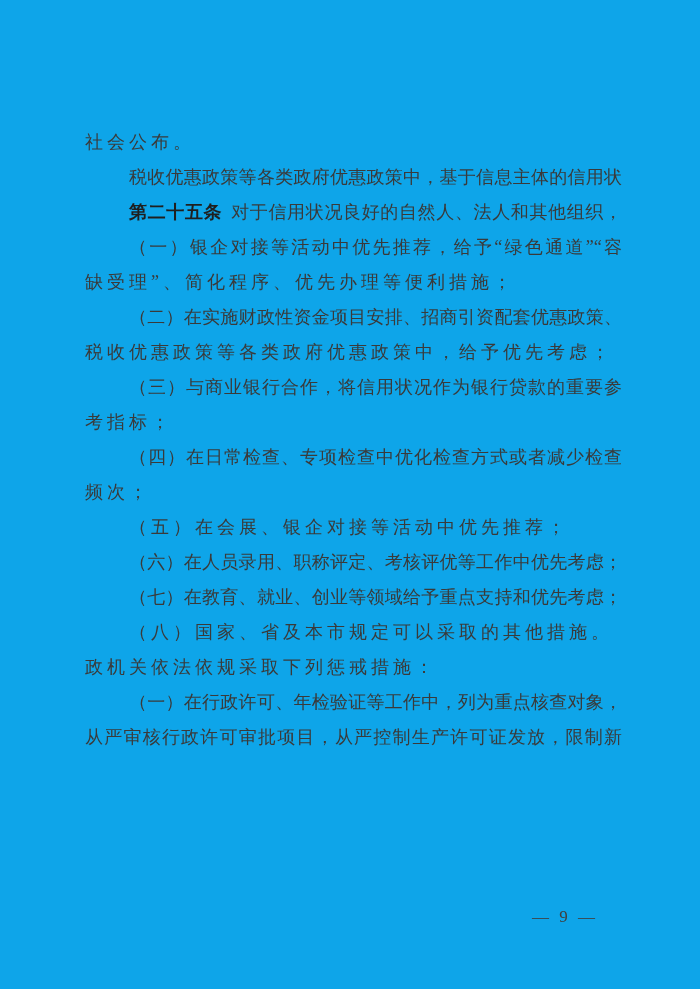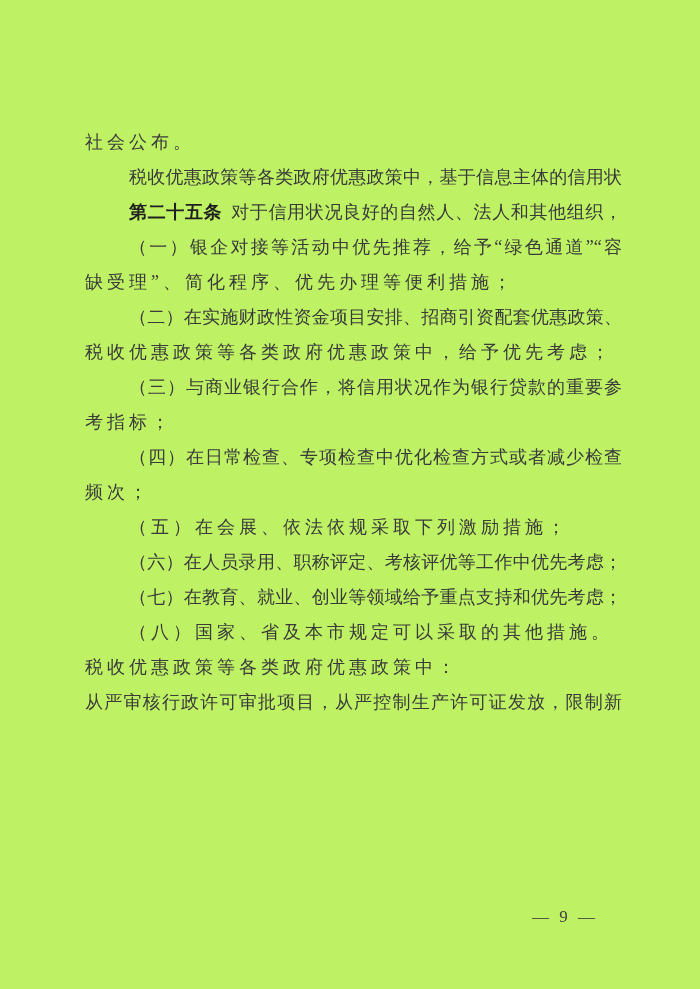--- a/index.html
+++ b/index.html
@@ -4,21 +4,21 @@
 <style>
   html, body {
     margin: 0;
     padding: 0;
     background: #ffffff;
   }
   .page {
     position: relative;
     width: 700px;
     height: 989px;
-    background: #bef264;
+    background: #0ea5e9;
     overflow: hidden;
     font-family: "Liberation Serif", "DejaVu Serif", serif;
   }
   .text-body {
     position: absolute;
     left: 85px;
     top: 125px;
     width: 537px;
   }
   .line {
@@ -67,21 +67,22 @@
       <div class="line indent fill"><span>税收优惠政策等各类政府优惠政策中，基于信息主体的信用状</span></div>
       <div class="line indent fill"><span class="lead">第二十五条</span><span>对于信用状况良好的自然人、法人和其他组织，</span></div>
       <div class="line indent fill"><span>（一）银企对接等活动中优先推荐，给予“绿色通道”“容</span></div>
       <div class="line"><span>缺受理”、简化程序、优先办理等便利措施；</span></div>
       <div class="line indent fill"><span>（二）在实施财政性资金项目安排、招商引资配套优惠政策、</span></div>
       <div class="line"><span>税收优惠政策等各类政府优惠政策中，给予优先考虑；</span></div>
       <div class="line indent fill"><span>（三）与商业银行合作，将信用状况作为银行贷款的重要参</span></div>
       <div class="line"><span>考指标；</span></div>
       <div class="line indent fill"><span>（四）在日常检查、专项检查中优化检查方式或者减少检查</span></div>
       <div class="line"><span>频次；</span></div>
-      <div class="line indent"><span>（五）在会展、依法依规采取下列激励措施；</span></div>
+      <div class="line indent"><span>（五）在会展、银企对接等活动中优先推荐；</span></div>
       <div class="line indent fill"><span>（六）在人员录用、职称评定、考核评优等工作中优先考虑；</span></div>
       <div class="line indent fill"><span>（七）在教育、就业、创业等领域给予重点支持和优先考虑；</span></div>
       <div class="line indent"><span>（八）国家、省及本市规定可以采取的其他措施。</span></div>
-      <div class="line"><span>税收优惠政策等各类政府优惠政策中：</span></div>
+      <div class="line"><span>政机关依法依规采取下列惩戒措施：</span></div>
+      <div class="line indent fill"><span>（一）在行政许可、年检验证等工作中，列为重点核查对象，</span></div>
       <div class="line fill"><span>从严审核行政许可审批项目，从严控制生产许可证发放，限制新</span></div>
     </div>
   <div class="pagenum">— 9 —</div>
 </div>
 
 </body></html>

